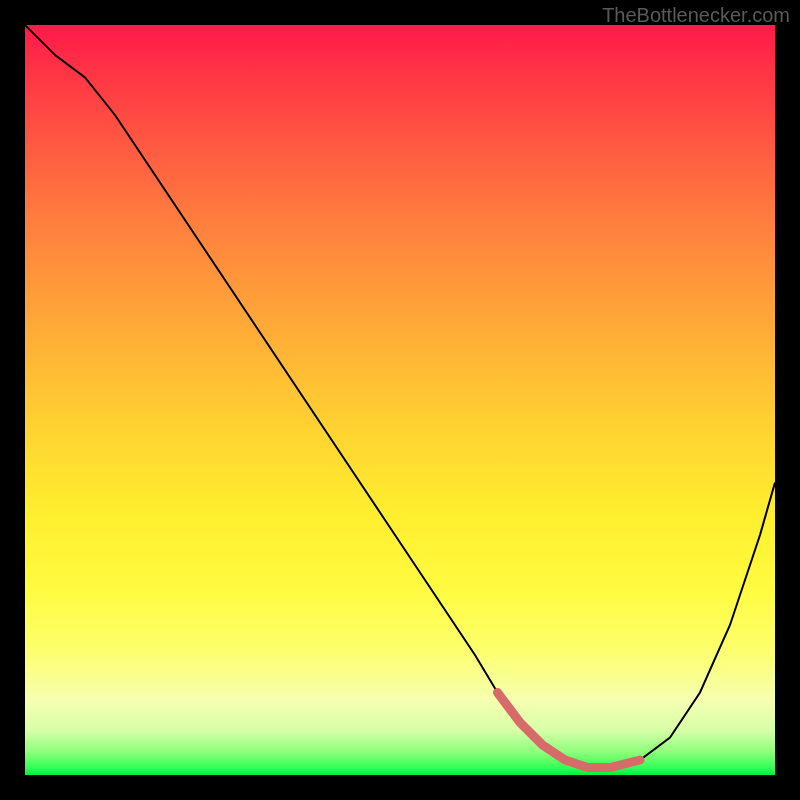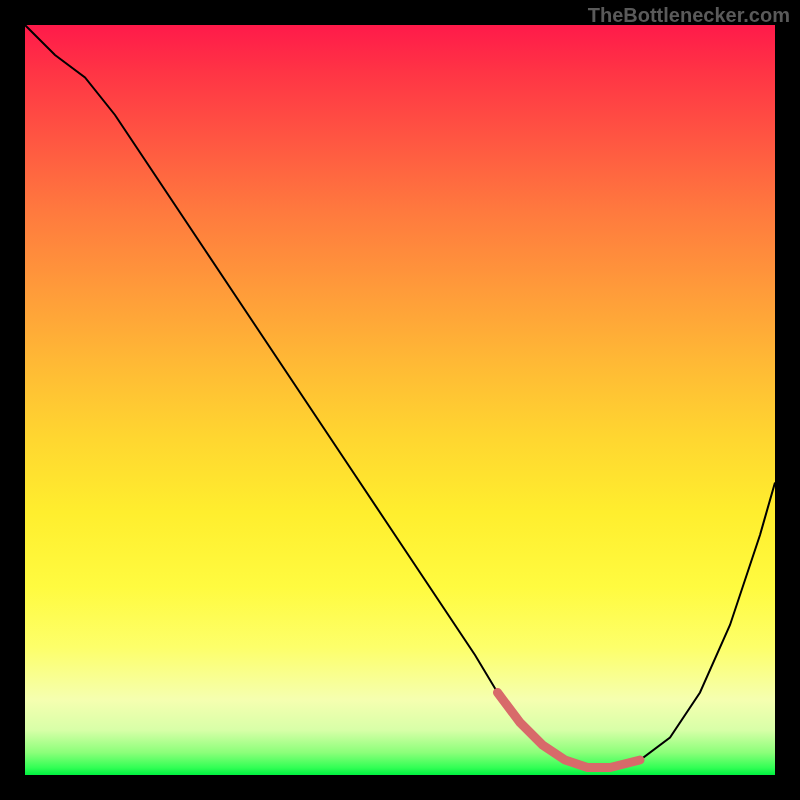--- a/index.html
+++ b/index.html
@@ -10,21 +10,21 @@
     background: #000;
     position: relative;
     font-family: Arial, sans-serif;
   }
   .watermark {
     position: absolute;
     top: 4px;
     right: 10px;
     color: #5a5a5a;
     font-size: 20px;
-    font-weight: bold;
+    font-weight: normal;
     z-index: 10;
   }
   .plot-area {
     position: absolute;
     left: 25px;
     top: 25px;
     width: 750px;
     height: 750px;
   }
   .gradient-bg {

